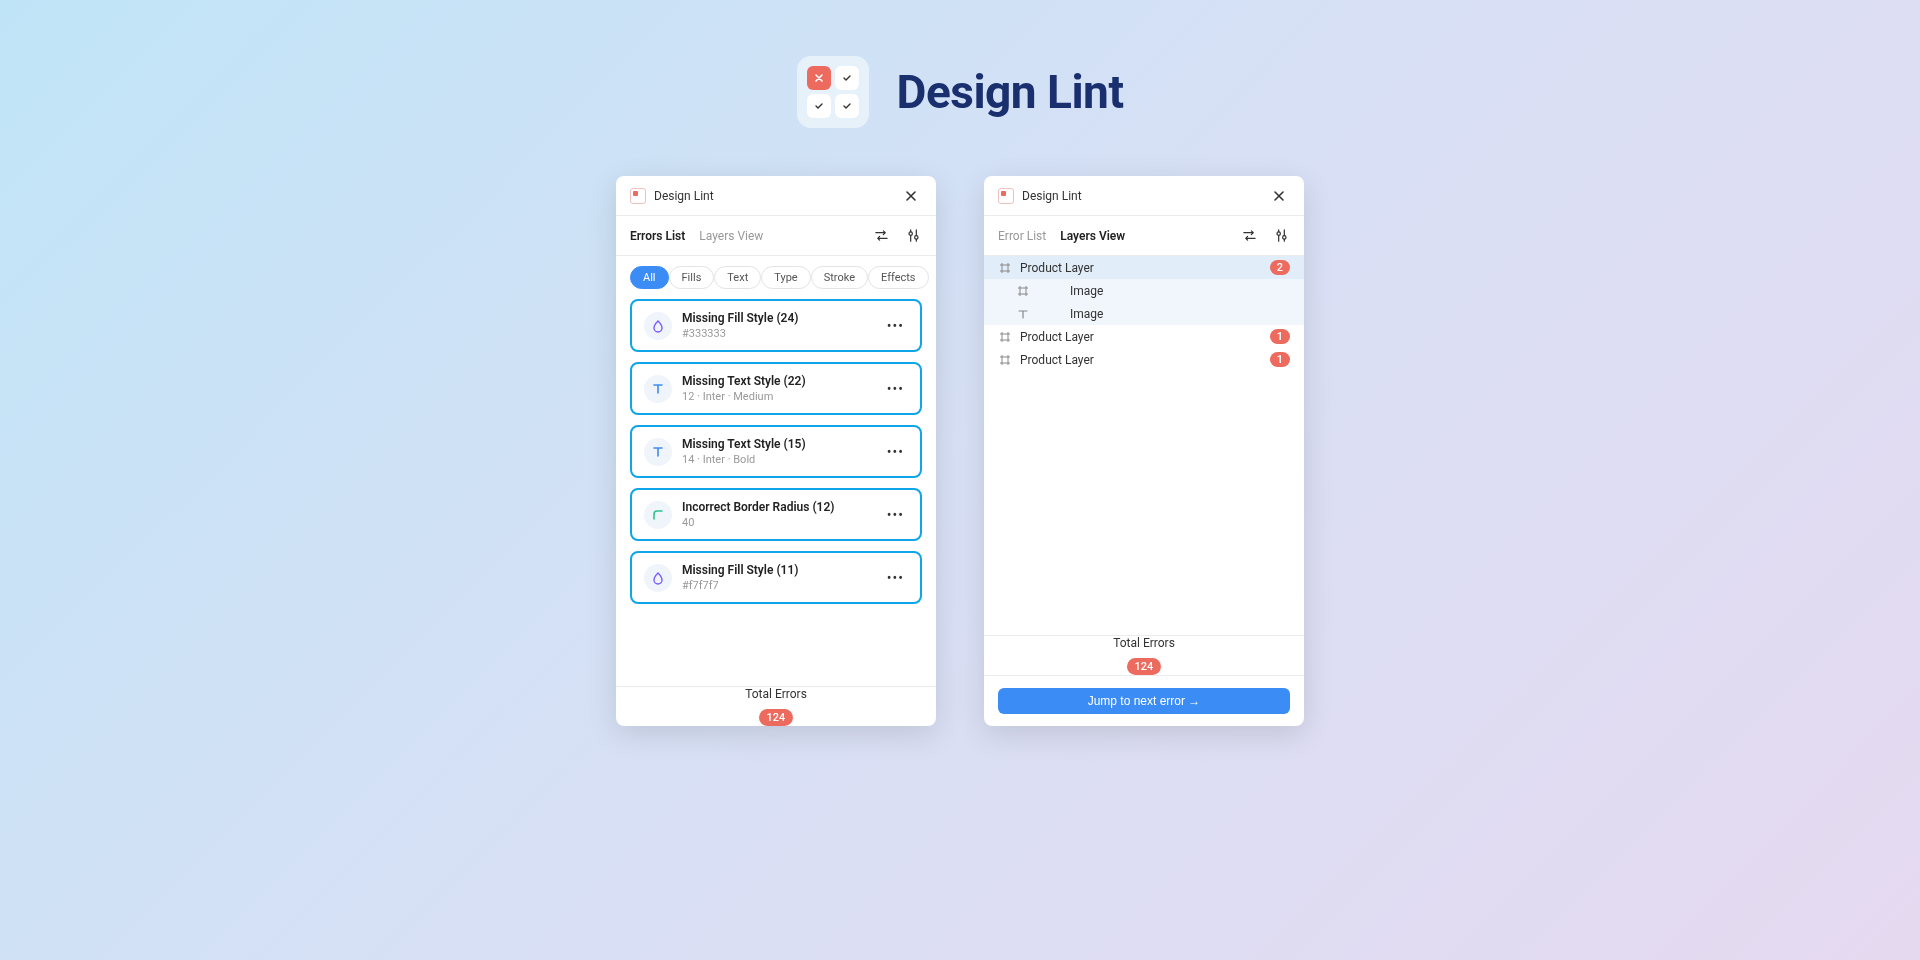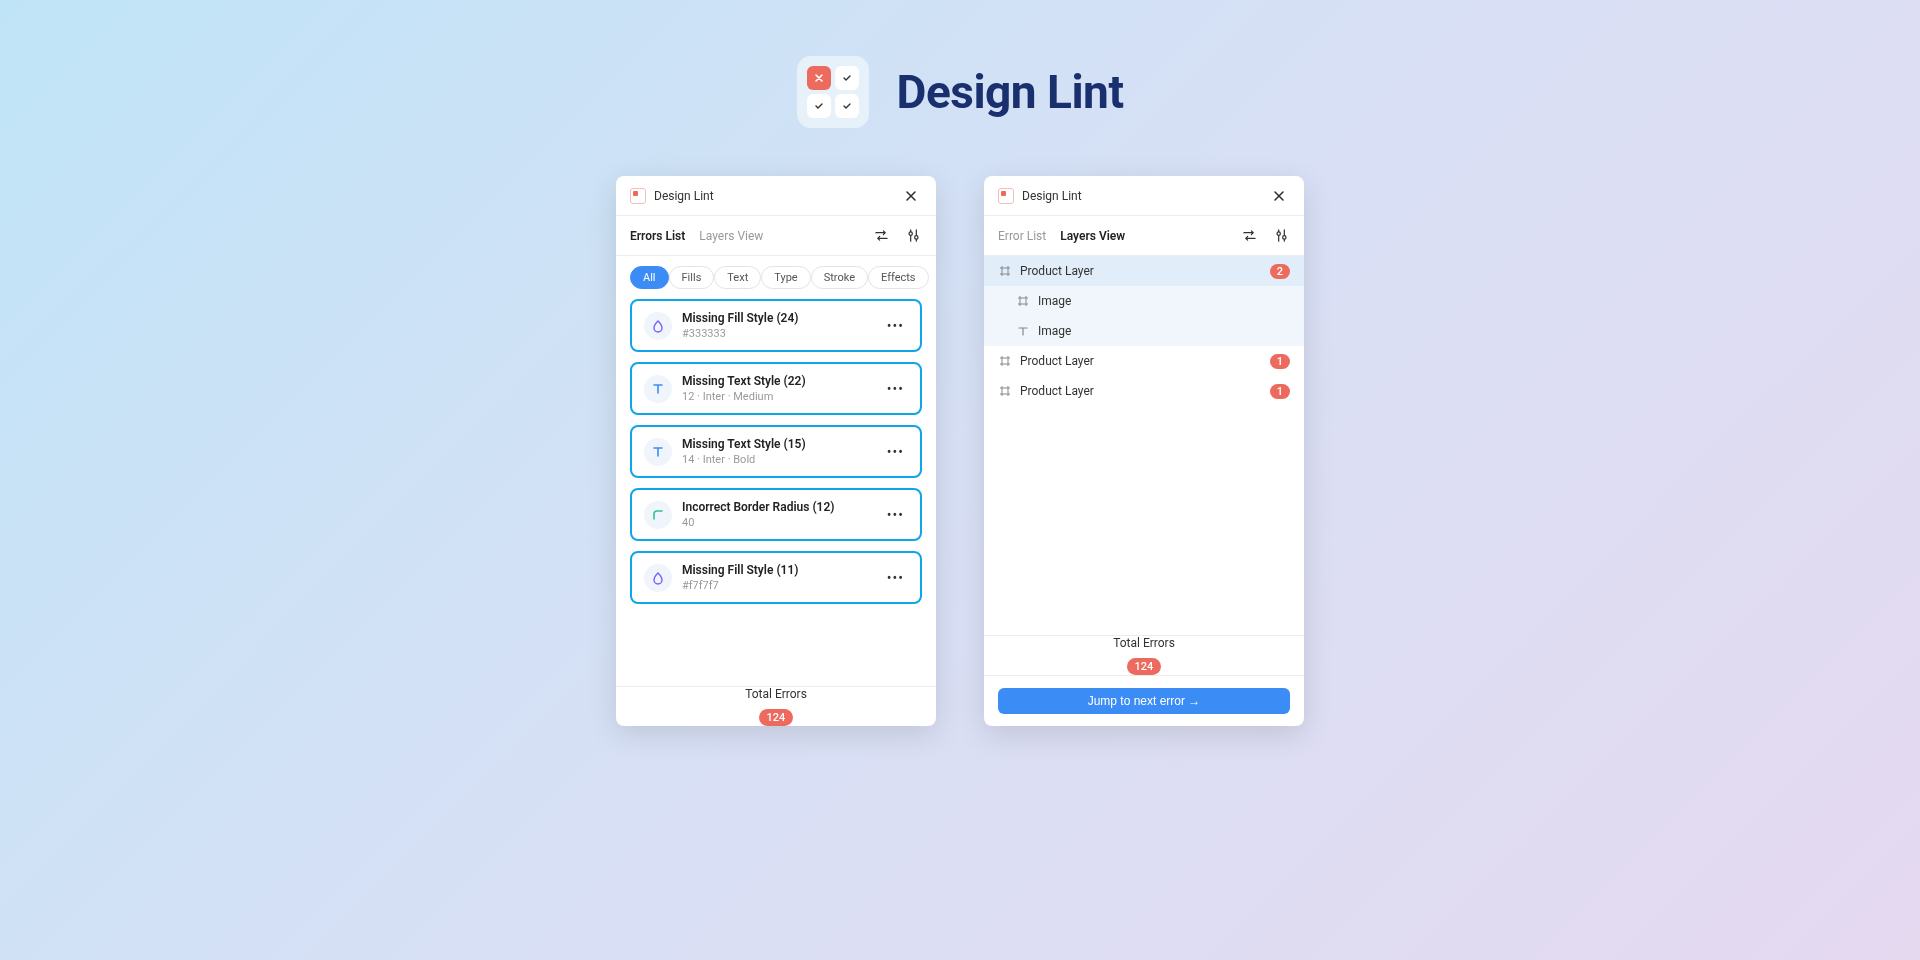--- a/index.html
+++ b/index.html
@@ -210,34 +210,35 @@
 .badge.small {
   padding: 1px 7px;
   min-width: 18px;
   text-align: center;
 }
 .layers-list {
   flex: 1;
   overflow-y: auto;
 }
 .layer-row {
-  height: 30px;
+  height: 23px;
   display: flex;
   align-items: center;
   padding: 0 14px;
   font-size: 12px;
   color: #333;
   cursor: pointer;
 }
 .layer-row.selected {
   background: #e1edf8;
 }
 .layer-row.child {
   padding-left: 32px;
   background: #f0f6fc;
+  gap: 32px;
 }
 .layer-icon {
   width: 14px;
   margin-right: 8px;
   color: #888;
   display: flex;
   align-items: center;
   justify-content: center;
 }
 .layer-row .spacer { flex: 1; }

